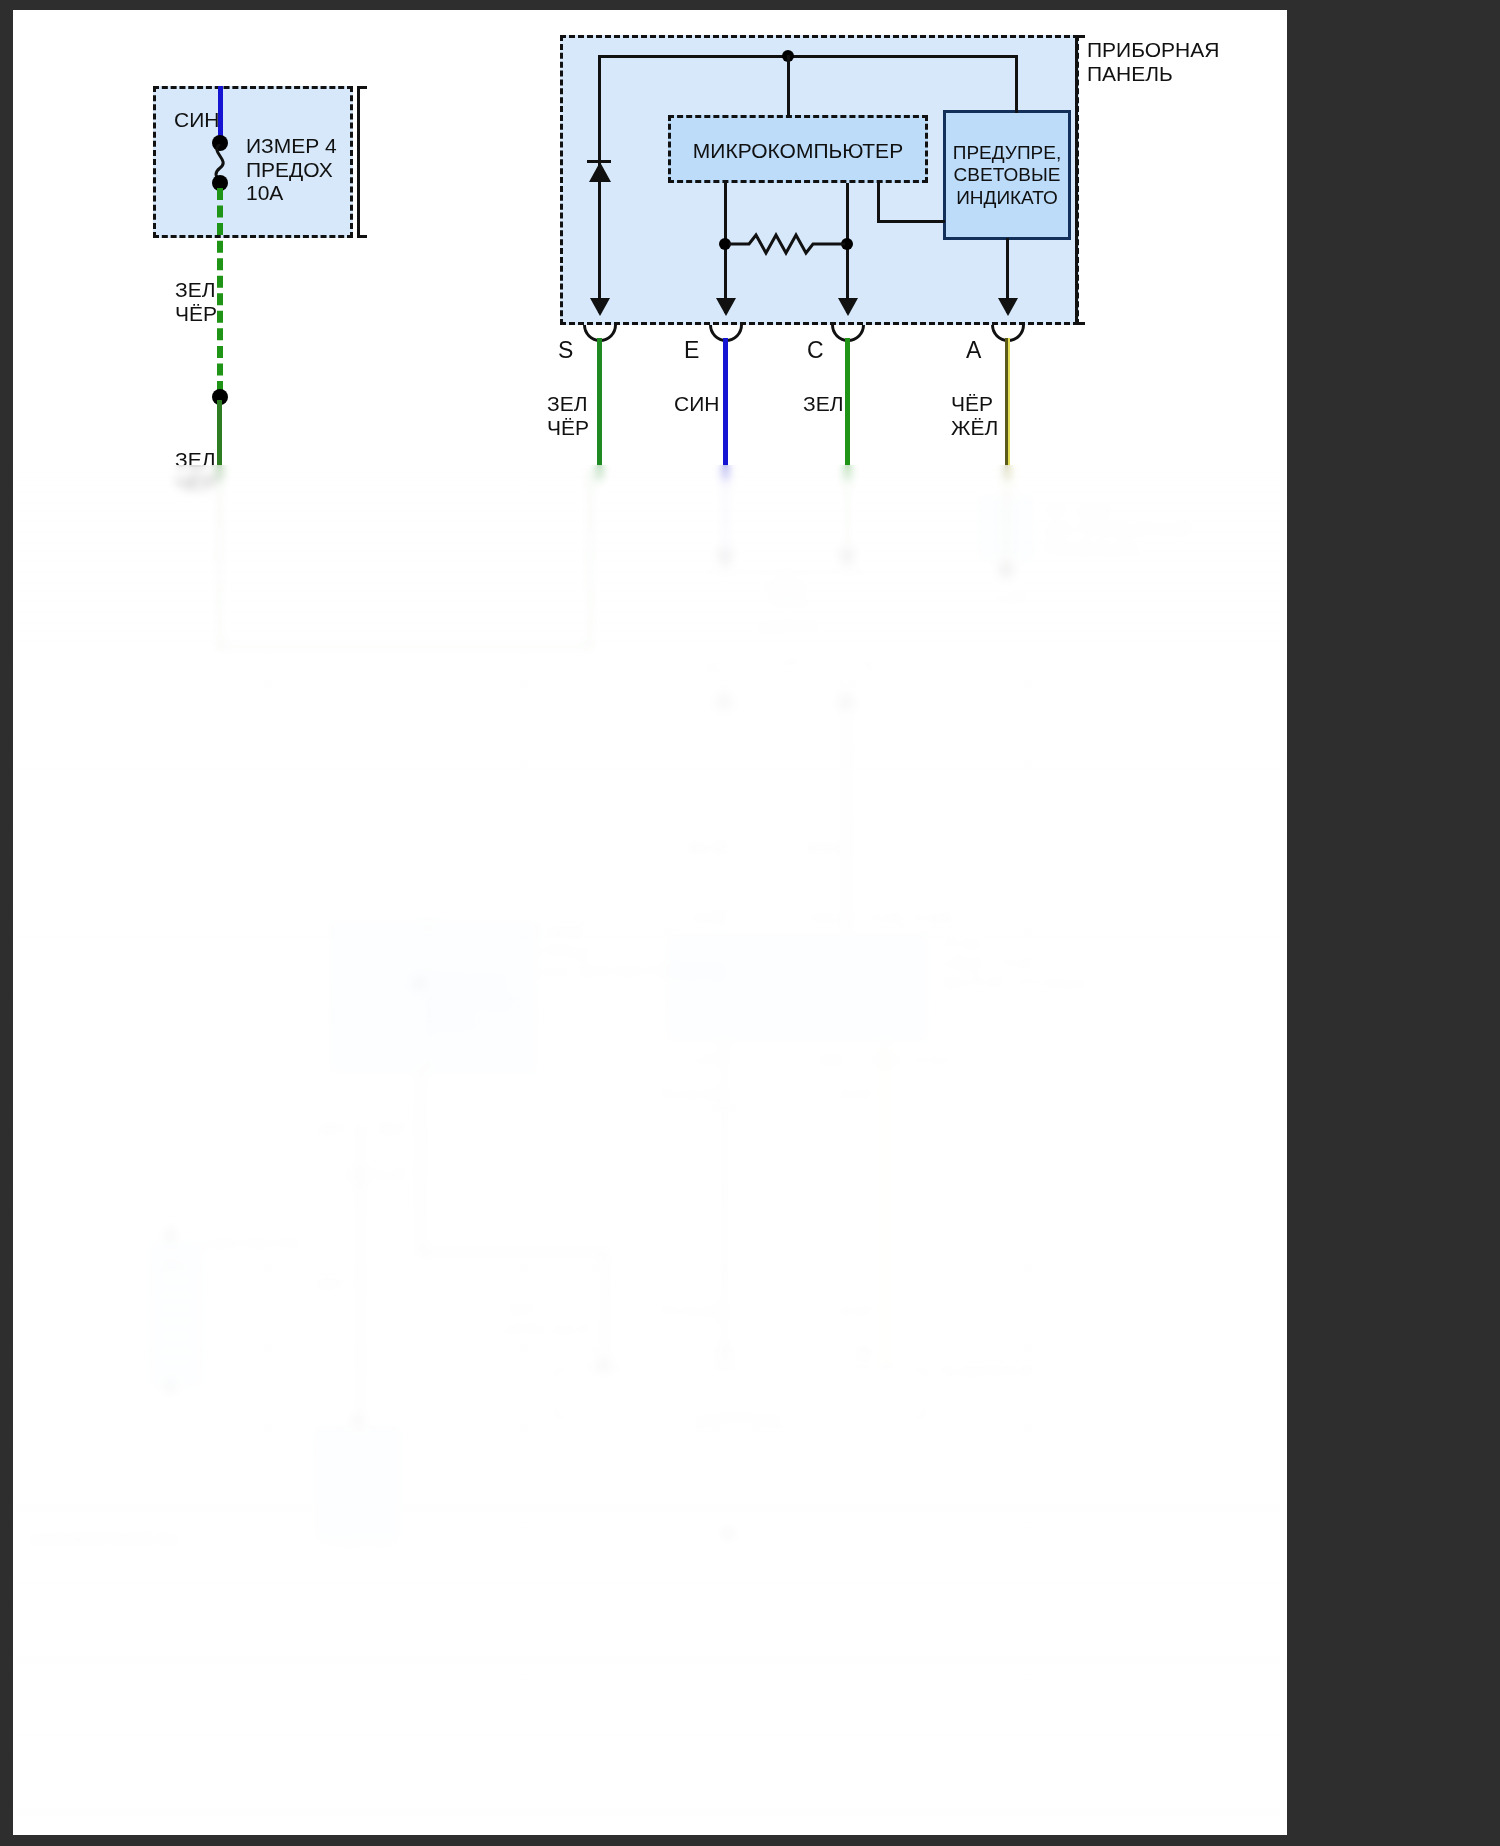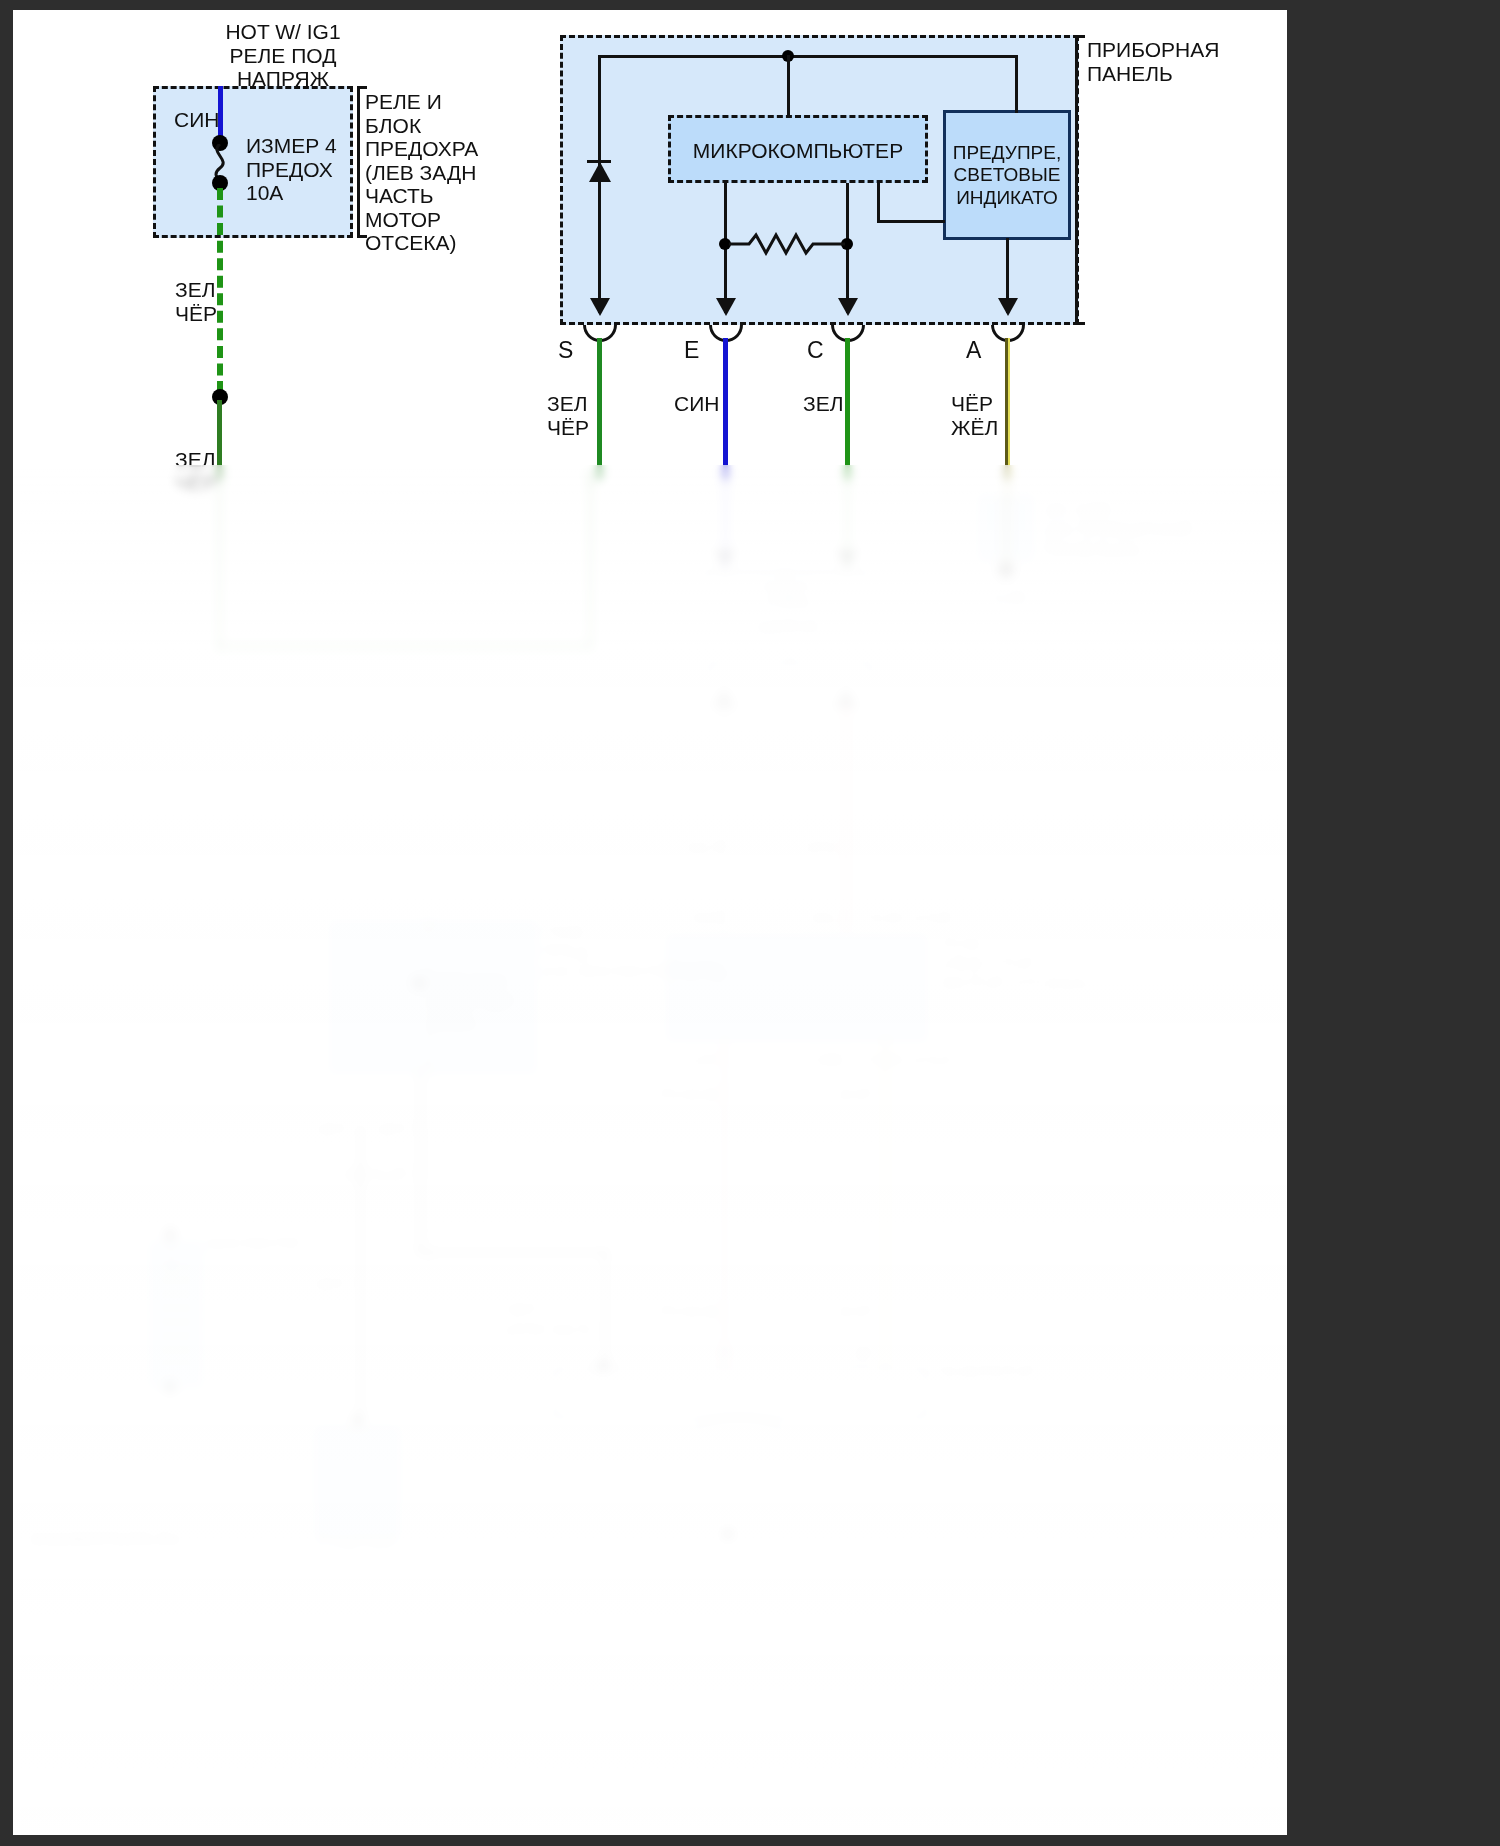--- a/index.html
+++ b/index.html
@@ -123,34 +123,24 @@
     letter-spacing:.5px;
     font-family:"Liberation Sans",sans-serif;
   }
 </style>
 </head>
 <body>
 
 <div id="page">
   <div id="sheet">
 
-    <div class="lbl c" style="left:150px;top:10px;width:240px;text-align:center;">HOT W/ IG1
-РЕЛЕ ПОД
-НАПРЯЖ</div>
 
     <div class="dashbox" style="left:140px;top:76px;width:200px;height:152px;"></div>
 
     <div style="position:absolute;left:344px;top:76px;width:10px;height:152px;border-left:3px solid #111;border-top:3px solid #111;border-bottom:3px solid #111;box-sizing:border-box;"></div>
-    <div class="lbl" style="left:352px;top:80px;width:160px;">РЕЛЕ И
-БЛОК
-ПРЕДОХРА
-(ЛЕВ ЗАДН
-ЧАСТЬ
-МОТОР
-ОТСЕКА)</div>
 
     <div class="w wv" style="left:205px;top:76px;height:55px;background:#1414d2;"></div>
     <div class="lbl" style="left:161px;top:98px;">СИН</div>
 
     <div class="dot" style="left:199px;top:125px;"></div>
 
     <svg style="position:absolute;left:190px;top:134px;" width="34" height="40" viewBox="0 0 34 40">
       <path d="M17 0 C6 8, 28 16, 17 24 C8 31, 17 36, 17 40" fill="none" stroke="#111" stroke-width="3"></path>
     </svg>
     <div class="dot" style="left:199px;top:165px;"></div>

